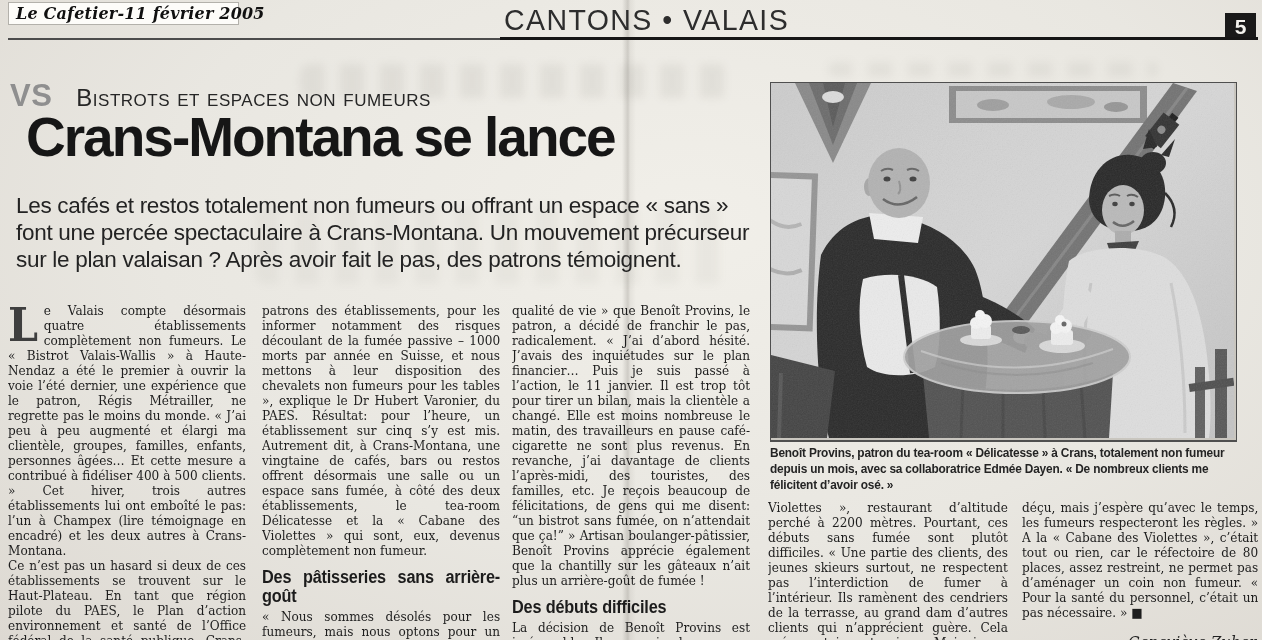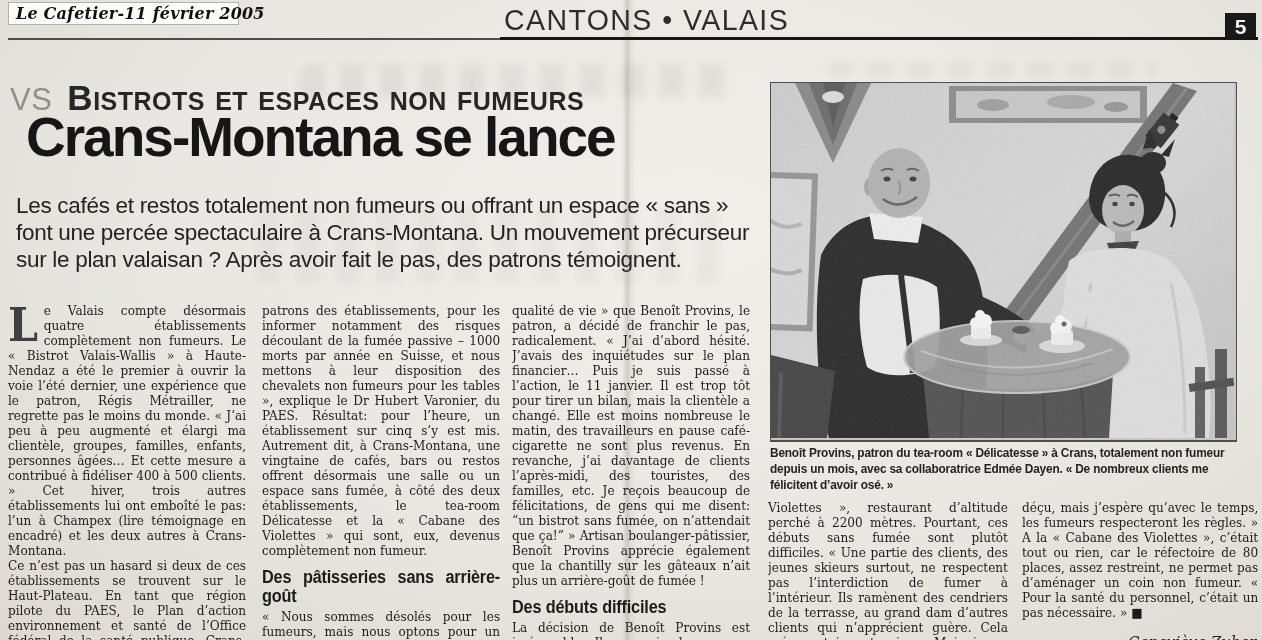--- a/index.html
+++ b/index.html
@@ -26,22 +26,22 @@
     font:400 30px/33px "Liberation Sans", sans-serif;color:#2d2d2d;
     letter-spacing:1.5px;transform:scaleX(.95);transform-origin:left top;white-space:nowrap;}
   .page-number{position:absolute;left:1225px;top:13px;width:31px;height:27px;
     background:#191919;color:#f2f1ed;text-align:center;
     font:bold 21px/27px "Liberation Sans", sans-serif;}
   .rule-left{position:absolute;left:8px;top:38px;width:492px;height:2px;background:#4c4c4c;}
   .rule-right{position:absolute;left:500px;top:37px;width:758px;height:3px;background:#161616;}
   
   .kicker{position:absolute;left:10px;top:78px;white-space:nowrap;
     font-family:"Liberation Sans", sans-serif;}
-  .vs{font-size:31px;font-weight:400;color:#8f8f8f;margin-right:15px;letter-spacing:.5px;}
-  .kicker-text{font-size:35px;font-weight:bold;color:#262626;
+  .vs{font-size:31px;font-weight:700;color:#8f8f8f;margin-right:24px;letter-spacing:.5px;}
+  .kicker-text{font-size:24px;font-weight:normal;color:#262626;
     font-variant:small-caps;letter-spacing:.5px;}
   h1.headline{position:absolute;left:24px;top:106px;margin:2px;
     font:bold 55px/58px "Liberation Sans", sans-serif;color:#161616;letter-spacing:-2px;white-space:nowrap;}
   .lede{position:absolute;left:8px;top:184px;width:742px;margin:8px;
     font:400 22.5px/27px "Liberation Sans", sans-serif;color:#232323;letter-spacing:-.3px;}
   
   .col{position:absolute;top:303px;height:337px;overflow:hidden;
     text-align:justify;transform:scaleX(.93);transform-origin:left top;
     font:13px/15px "DejaVu Serif", serif;color:#1d1d1d;}
   .col-1{left:8px;width:256px;}

